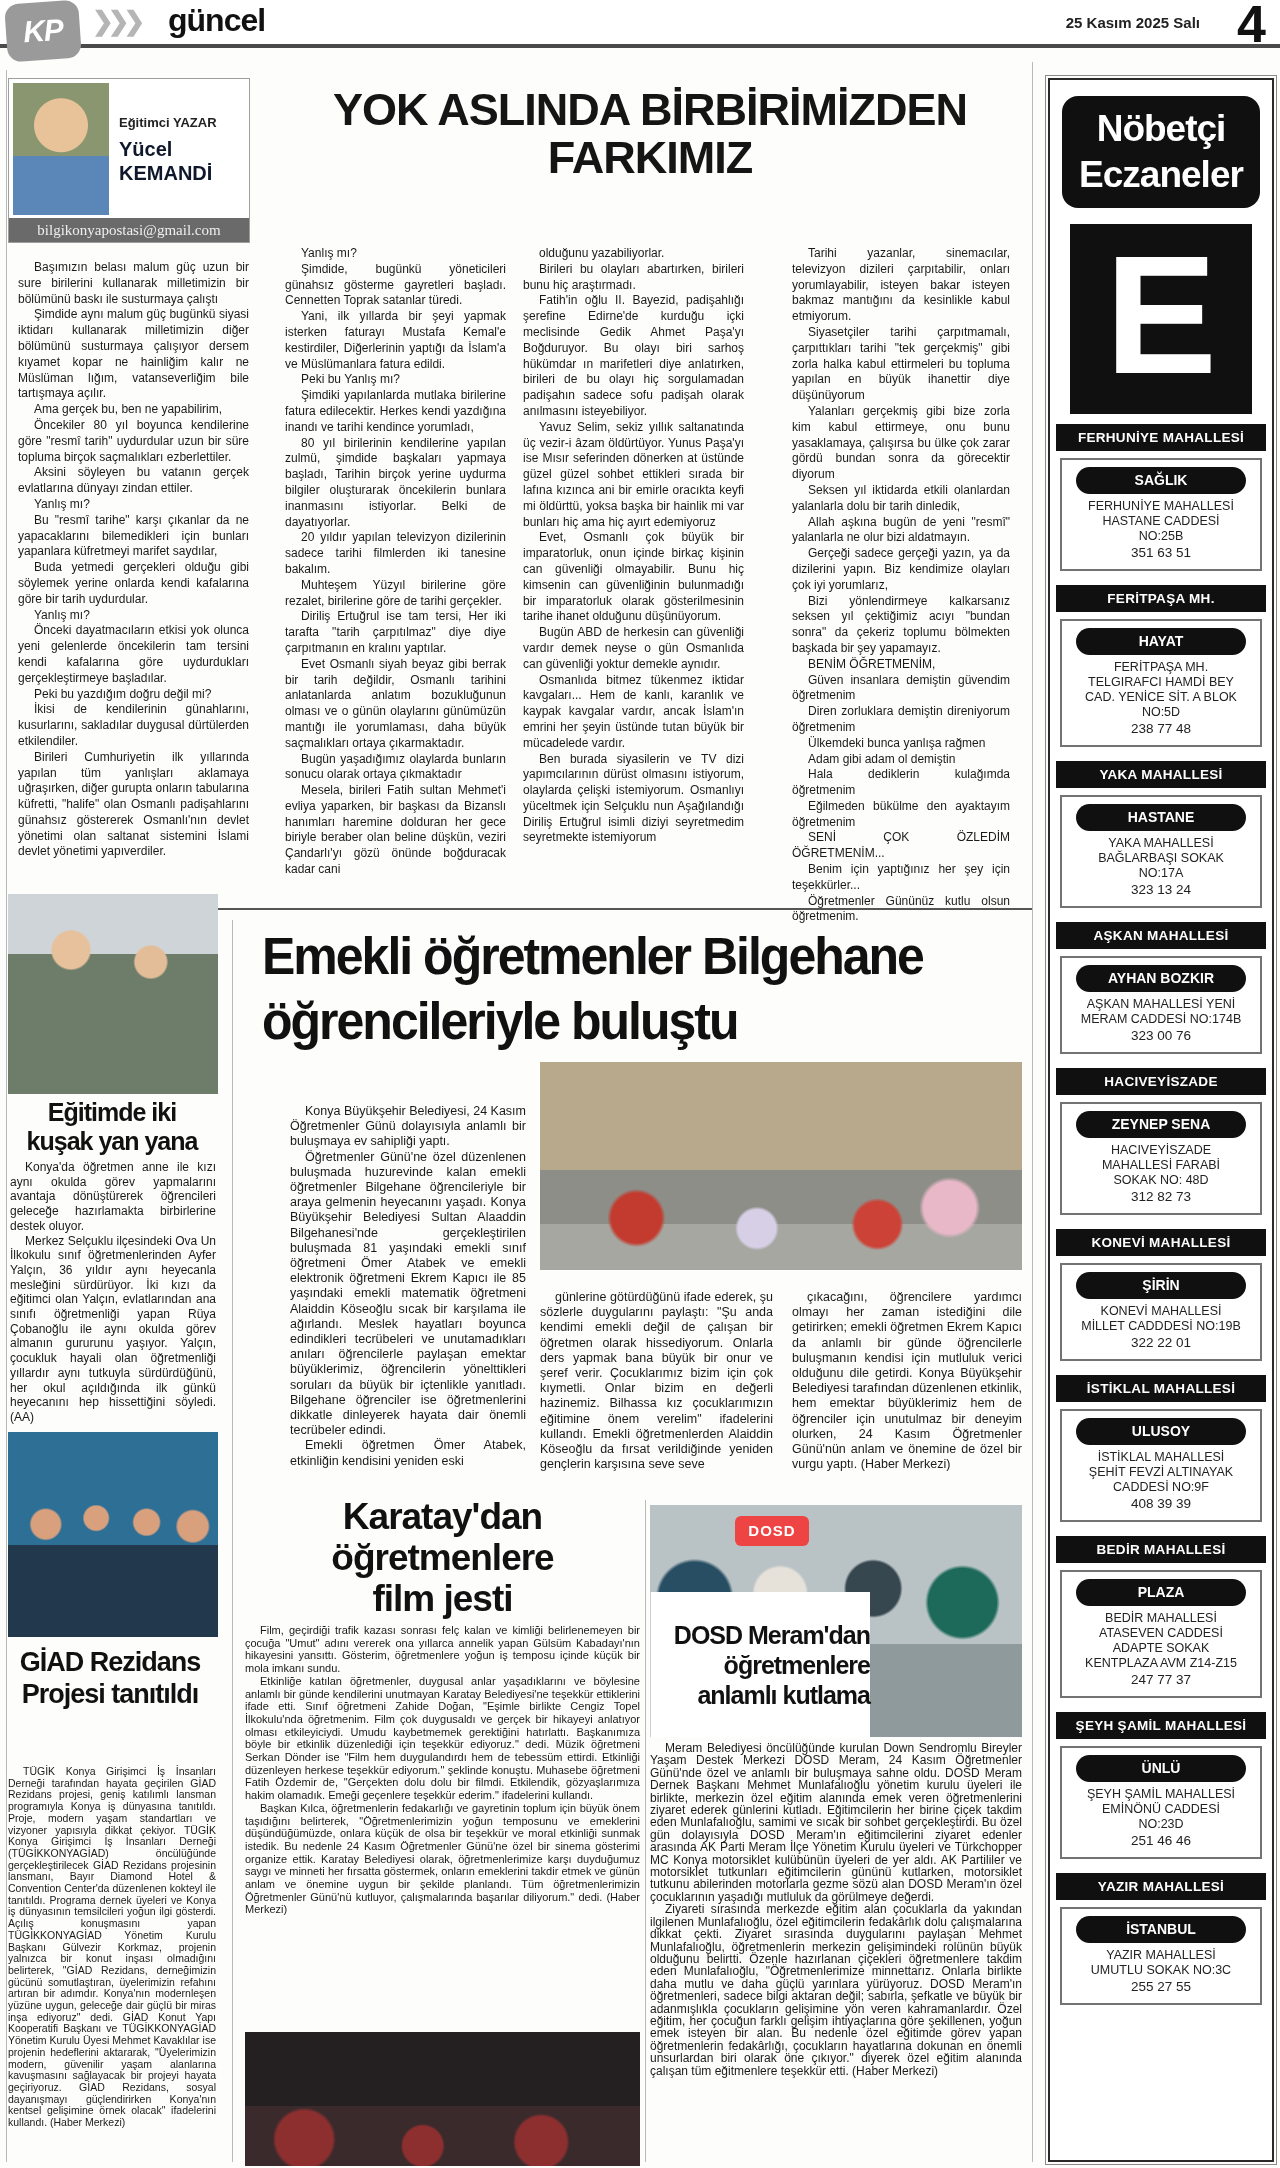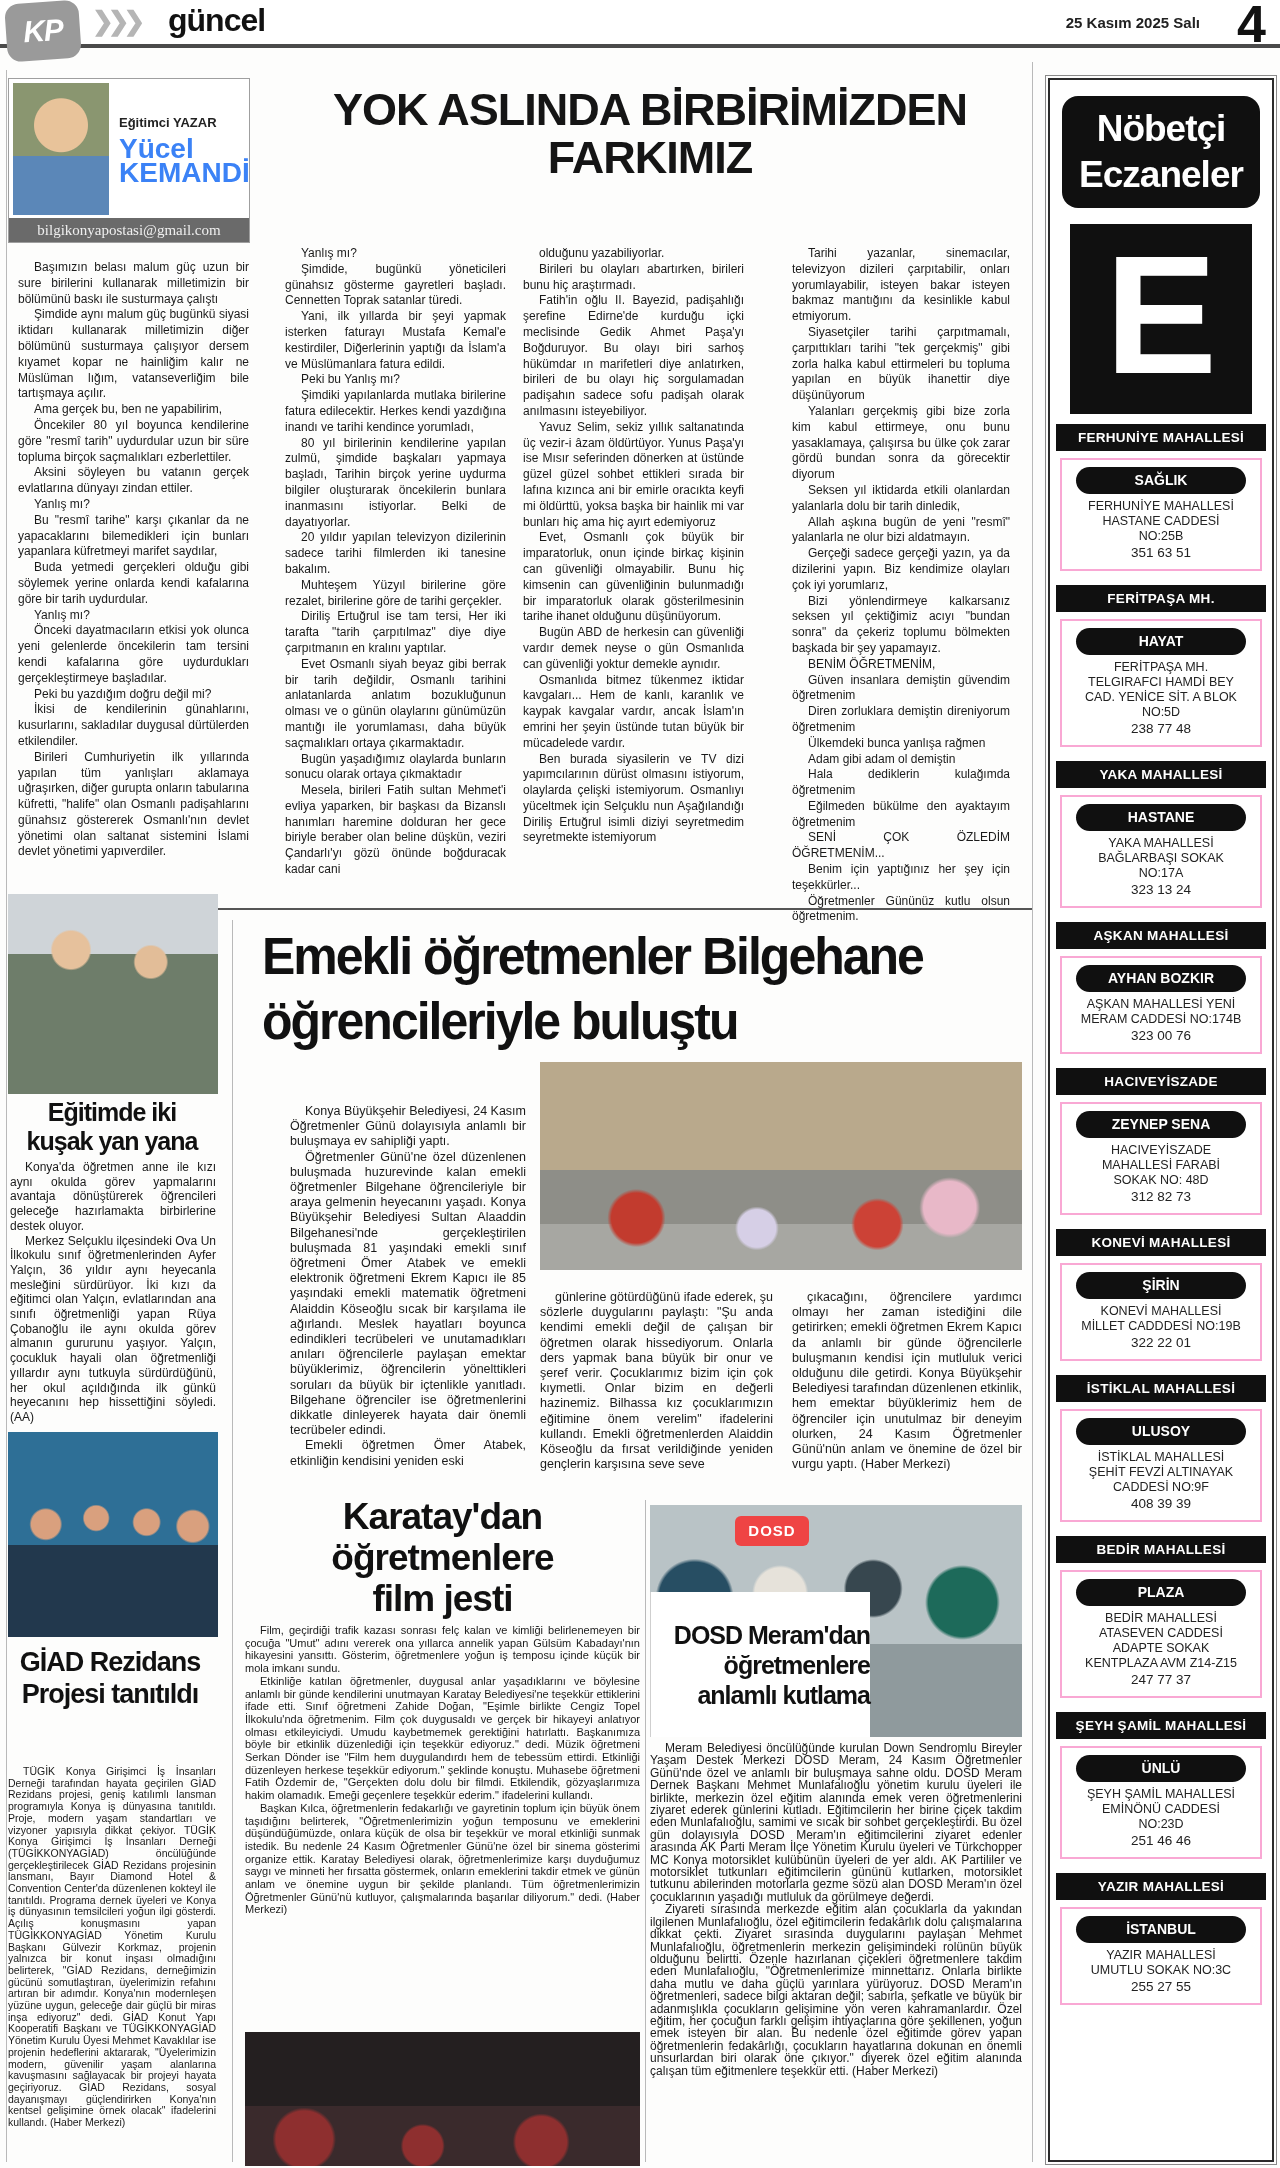--- a/index.html
+++ b/index.html
@@ -20,21 +20,21 @@
 
   
   .author-box { position:absolute; left:8px; top:78px; width:242px; height:165px; border:1px solid #9f9f9f; background:#fff; }
   .author-photo { position:absolute; left:4px; top:4px; width:96px; height:132px;
      background:
        radial-gradient(circle at 50% 32%, #e8c39a 0 26%, transparent 27%),
        radial-gradient(circle at 50% 30%, #7a6a52 0 10%, transparent 11%),
        linear-gradient(180deg, #8a9670 0 55%, #5b87b8 55% 100%);
   }
   .author-role { position:absolute; left:110px; top:36px; font-size:13px; font-weight:700; color:#222; }
-  .author-name { position:absolute; left:110px; top:58px; font-size:28px; font-weight:800; line-height:24px; color:#3b82f6; width:130px; }
+  .author-name { position:absolute; left:110px; top:58px; font-size:20px; font-weight:800; line-height:24px; color:#0f172a; width:130px; }
   .author-email { position:absolute; left:0; top:139px; width:240px; height:24px; background:#6a6a6a; color:#efefef; font-family:"Liberation Serif", serif; font-size:15px; text-align:center; line-height:24px; }
 
   
   .main-headline { position:absolute; left:300px; top:86px; width:700px; text-align:center; font-size:45px; line-height:48px; font-weight:900; letter-spacing:-1px; color:#151515; }
   .col { position:absolute; font-size:12px; line-height:15.8px; text-align:justify; }
   .col p { text-indent:16px; }
   .col-a { left:18px;  top:260px; width:231px; }
   .col-b { left:285px; top:246px; width:221px; }
   .col-c { left:523px; top:246px; width:221px; }
   .col-d { left:792px; top:246px; width:218px; }
@@ -100,21 +100,21 @@
   .dosd-headbox { position:absolute; left:650px; top:1592px; width:220px; height:145px; background:#fff; border-left:1px solid #cfcfcf; display:flex; align-items:center; justify-content:center; }
   .dosd-headline { width:100%; text-align:right; font-size:25px; line-height:30px; font-weight:700; letter-spacing:-1px; color:#111; }
   .dosd-text { left:650px; top:1742px; width:372px; font-size:12px; line-height:12.4px; }
 
   
   .sidebar { position:absolute; left:1048px; top:78px; width:226px; height:2084px; border:2px solid #2b2b2b; outline:1px solid #8a8a8a; outline-offset:2px; background:#fff; }
   .sb-title { margin:16px auto 16px; width:198px; height:112px; background:#101010; border-radius:16px; color:#fff; text-align:center; font-size:37px; line-height:46px; font-weight:800; padding-top:10px; letter-spacing:-1px; }
   .sb-letter { margin:14px auto 0; width:182px; height:190px; background:#101010; color:#fff; font-size:168px; font-weight:800; text-align:center; line-height:182px; }
   .sb-blocks { margin-top:10px; }
   .sb-area { margin:0 6px; height:27px; background:#101010; color:#fff; font-size:13.5px; font-weight:700; text-align:center; line-height:27px; letter-spacing:0.3px; }
-  .sb-box { margin:7px 10px 14px; border:2px solid #f9a8d4; padding:7px 3px 8px; }
+  .sb-box { margin:7px 10px 14px; border:2px solid #737373; padding:7px 3px 8px; }
   .sb-pill { margin:0 auto 5px; width:170px; height:27px; background:#101010; border-radius:14px; color:#fff; font-size:14px; font-weight:700; text-align:center; line-height:27px; }
   .sb-addr { font-size:12.5px; line-height:15px; font-weight:500; text-align:center; white-space:pre-line; color:#222; }
   .sb-tel { font-size:13.5px; line-height:17px; text-align:center; color:#222; }
 </style>
 </head>
 <body>
 
 <div class="header">
   <div class="kp-logo">
       <span>KP</span>

